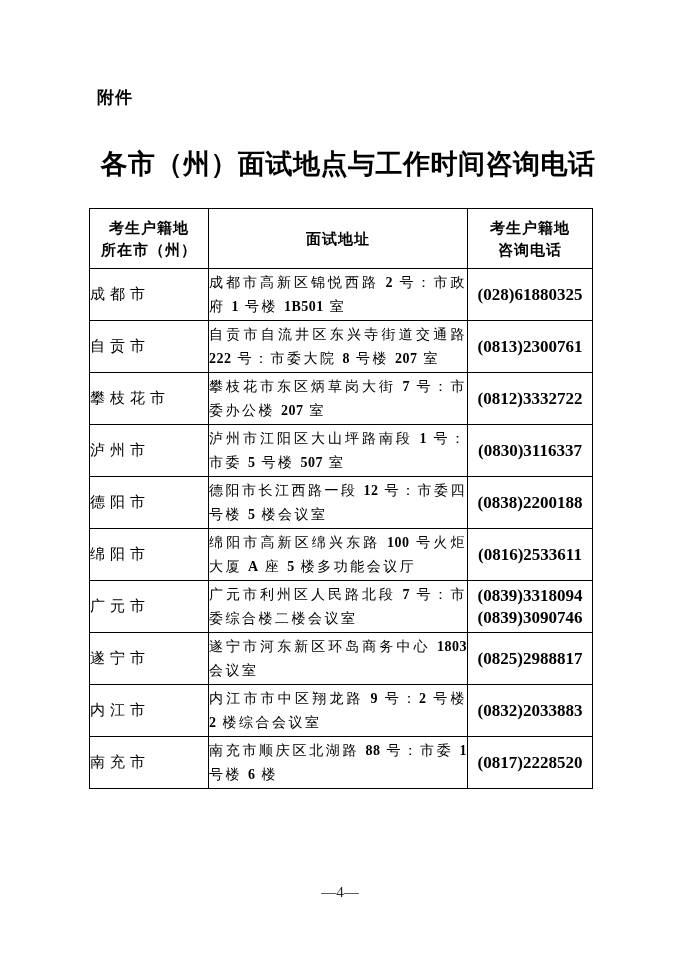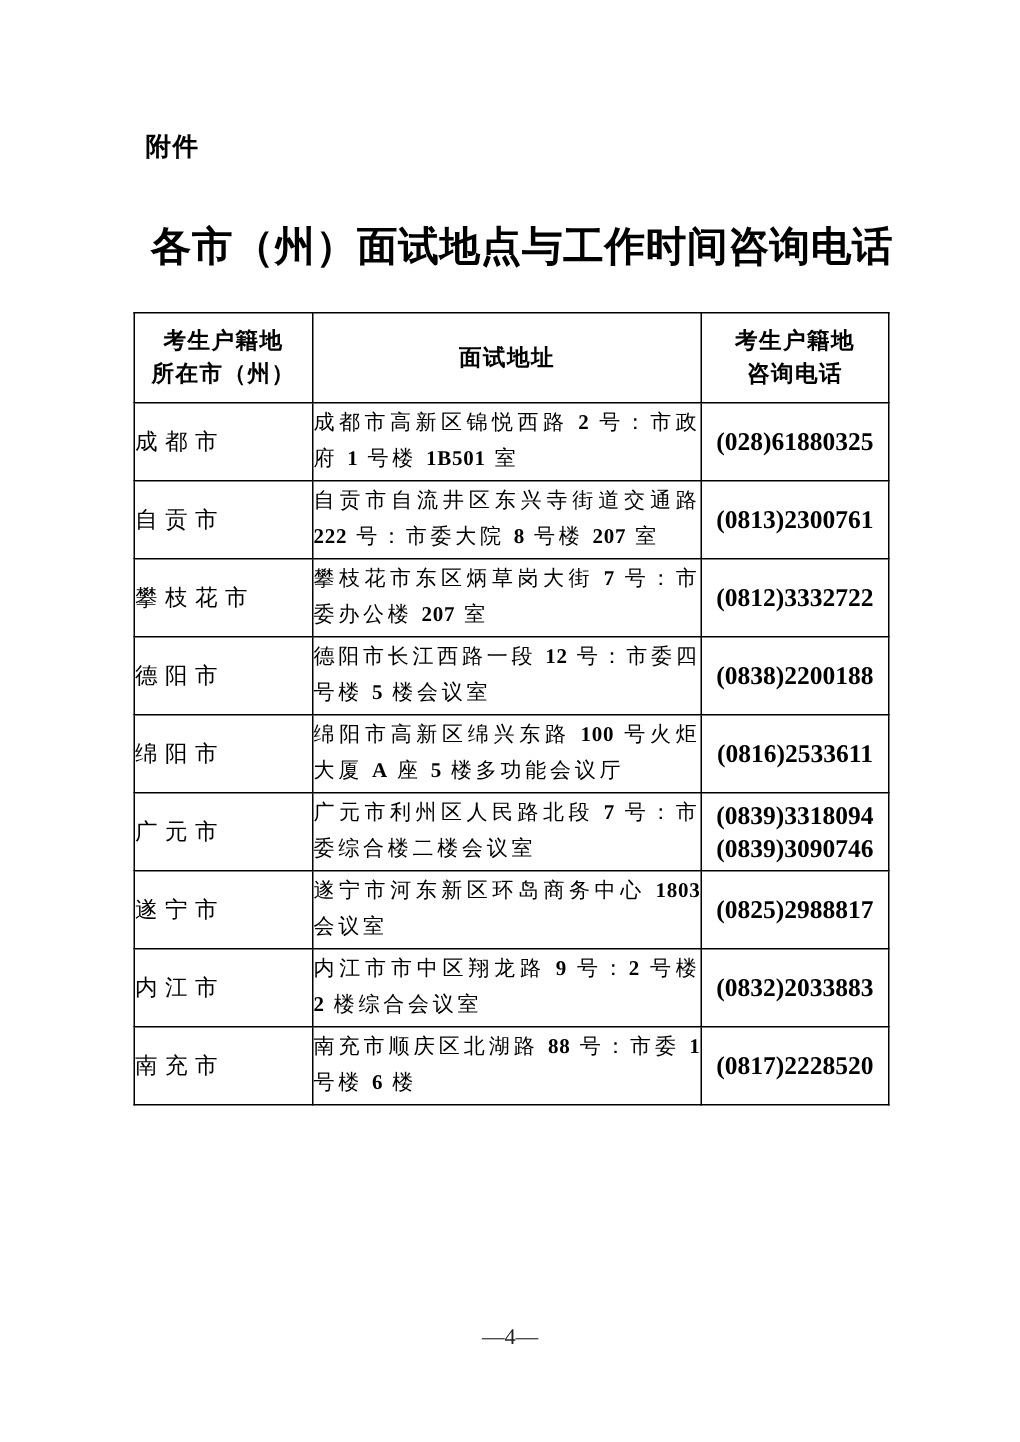--- a/index.html
+++ b/index.html
@@ -112,20 +112,25 @@
       <td class="city-cell">自贡市</td>
       <td class="address-cell">自贡市自流井区东兴寺街道交通路 <b>222</b> 号：市委大院 <b>8</b> 号楼 <b>207</b> 室</td>
       <td class="phone-cell">(0813)2300761</td>
     </tr>
     <tr class="body-row">
       <td class="city-cell">攀枝花市</td>
       <td class="address-cell">攀枝花市东区炳草岗大街 <b>7</b> 号：市委办公楼 <b>207</b> 室</td>
       <td class="phone-cell">(0812)3332722</td>
     </tr>
     <tr class="body-row">
+      <td class="city-cell">泸州市</td>
+      <td class="address-cell">泸州市江阳区大山坪路南段 <b>1</b> 号：市委 <b>5</b> 号楼 <b>507</b> 室</td>
+      <td class="phone-cell">(0830)3116337</td>
+    </tr>
+    <tr class="body-row">
       <td class="city-cell">德阳市</td>
       <td class="address-cell">德阳市长江西路一段 <b>12</b> 号：市委四号楼 <b>5</b> 楼会议室</td>
       <td class="phone-cell">(0838)2200188</td>
     </tr>
     <tr class="body-row">
       <td class="city-cell">绵阳市</td>
       <td class="address-cell">绵阳市高新区绵兴东路 <b>100</b> 号火炬大厦 <b>A</b> 座 <b>5</b> 楼多功能会议厅</td>
       <td class="phone-cell">(0816)2533611</td>
     </tr>
     <tr class="body-row">

